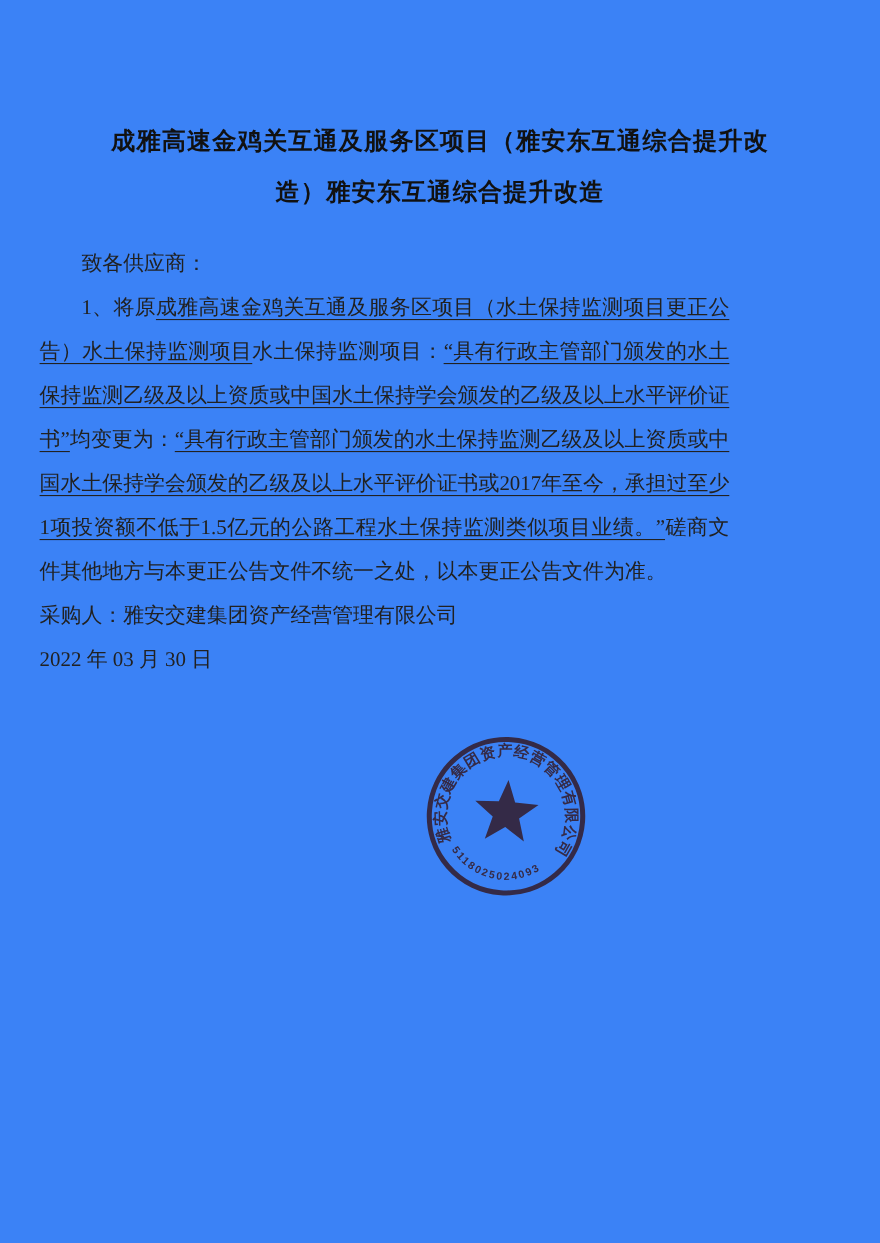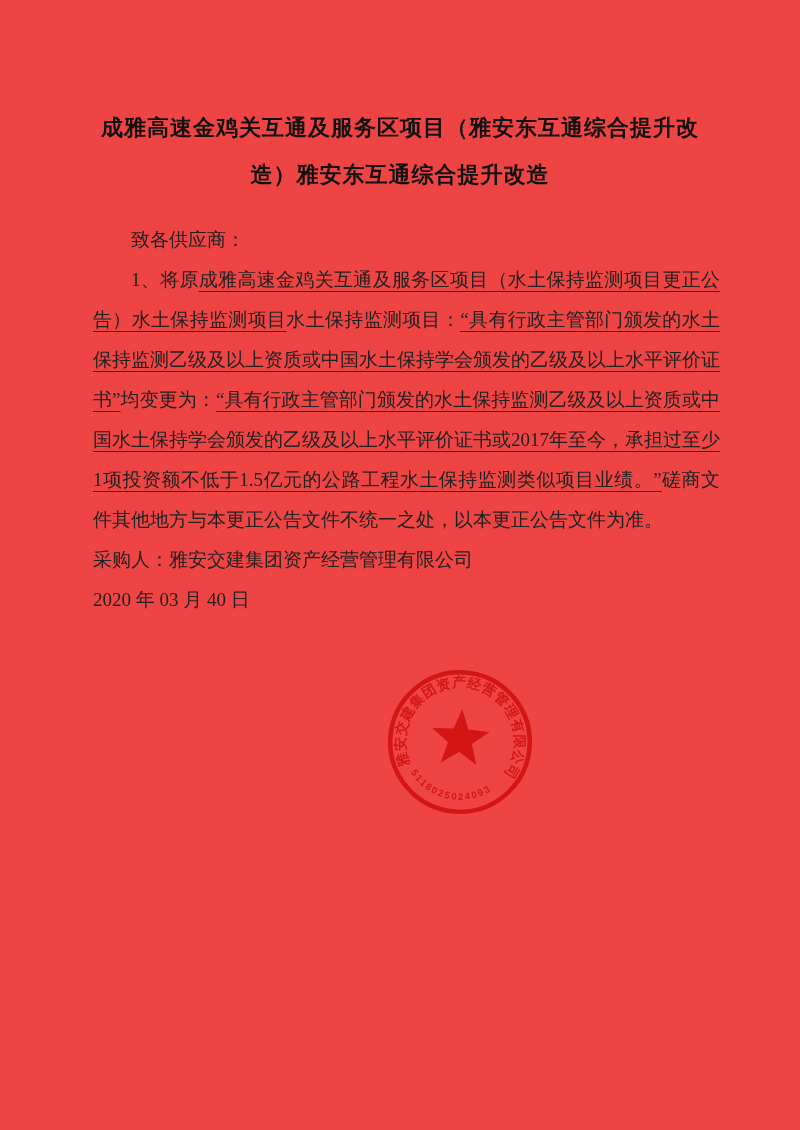--- a/index.html
+++ b/index.html
@@ -4,37 +4,37 @@
 <style>
   html, body { margin: 0; padding: 0; }
   body {
     width: 800px; height: 1130px;
     background: #ffffff;
     font-family: "Liberation Serif", serif;
     color: #1c1c1c;
     position: relative;
     overflow: hidden;
   }
-  .page { position: absolute; inset: 0; background: #ef4444; }
+  .page { position: absolute; inset: 0; background: #3b82f6; }
 
   .doc-title {
     margin-top: 104px;
     text-align: center;
     font-family: "Liberation Sans", sans-serif;
     font-weight: bold;
     font-size: 22px;
     line-height: 47px;
     letter-spacing: 1px;
     color: #111111;
   }
 
   .content {
     position: relative;
     width: 627px;
-    margin-left: 93px;
+    margin-left: 36px;
     margin-top: 22px;
     font-size: 19px;
     line-height: 40px;
     text-align: justify;
     color: #212121;
   }
   .content p { margin: 0; text-indent: 2em; }
   .u {
     text-decoration: underline;
     text-decoration-thickness: 1px;
@@ -78,21 +78,21 @@
   <div class="doc-title">
     <div>成雅高速金鸡关互通及服务区项目（雅安东互通综合提升改</div>
     <div>造）雅安东互通综合提升改造</div>
   </div>
 
   <div class="content">
     <p>致各供应商：</p>
     <p><span>1、将原</span><span class="u">成雅高速金鸡关互通及服务区项目（水土保持监测项目更正公告）水土保持监测项目</span><span>水土保持监测项目：</span><span class="u">“具有行政主管部门颁发的水土保持监测乙级及以上资质或中国水土保持学会颁发的乙级及以上水平评价证书”</span><span>均变更为：</span><span class="u">“具有行政主管部门颁发的水土保持监测乙级及以上资质或中国水土保持学会颁发的乙级及以上水平评价证书或2017年至今，承担过至少1项投资额不低于1.5亿元的公路工程水土保持监测类似项目业绩。”</span><span>磋商文件其他地方与本更正公告文件不统一之处，以本更正公告文件为准。</span></p>
 
     <p class="sig-buyer">采购人：雅安交建集团资产经营管理有限公司</p>
-    <p class="sig-date">2020 年 03 月 40 日</p>
+    <p class="sig-date">2022 年 03 月 30 日</p>
   </div>
 
   <div class="seal">
     <svg viewBox="0 0 170 170" xmlns="http://www.w3.org/2000/svg">
       <defs>
         <path id="arcTop" d="M 33.0 115.0 A 60 60 0 1 1 137.0 115.0" fill="none"></path>
         <path id="arcBottom" d="M 30.4 116.5 A 63 63 0 0 0 139.6 116.5" fill="none"></path>
       </defs>
       <g transform="rotate(4 85 85)">
         <circle class="seal-ring" cx="85" cy="85" r="76"></circle>

